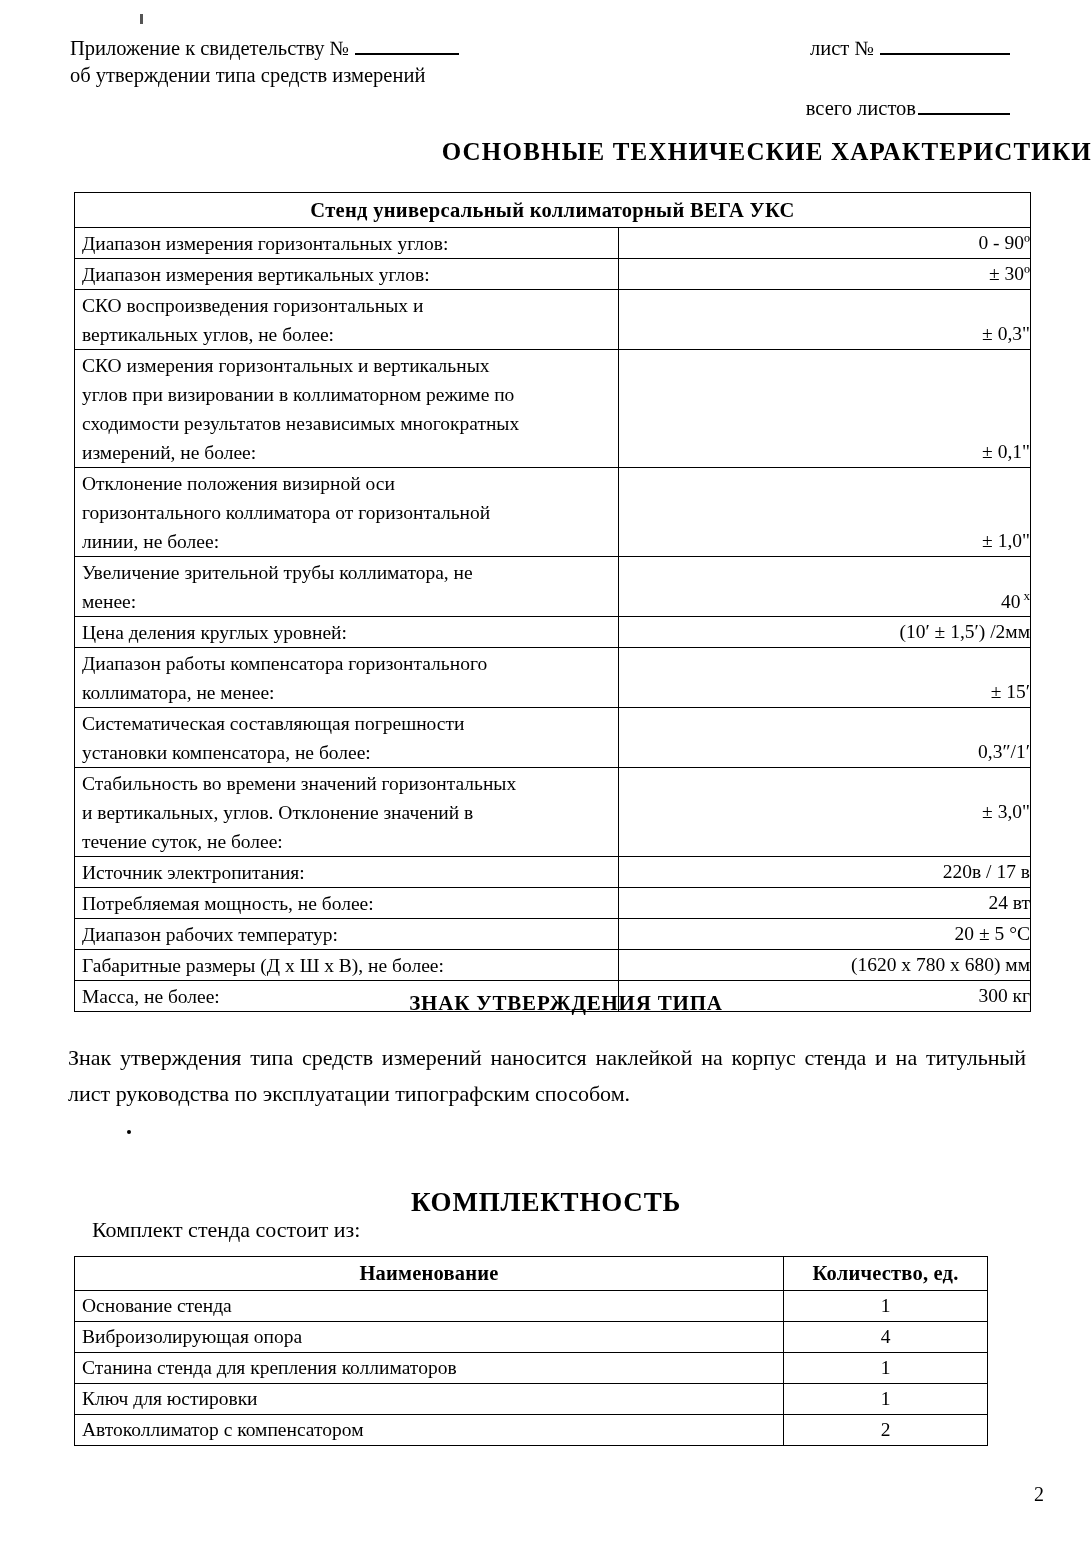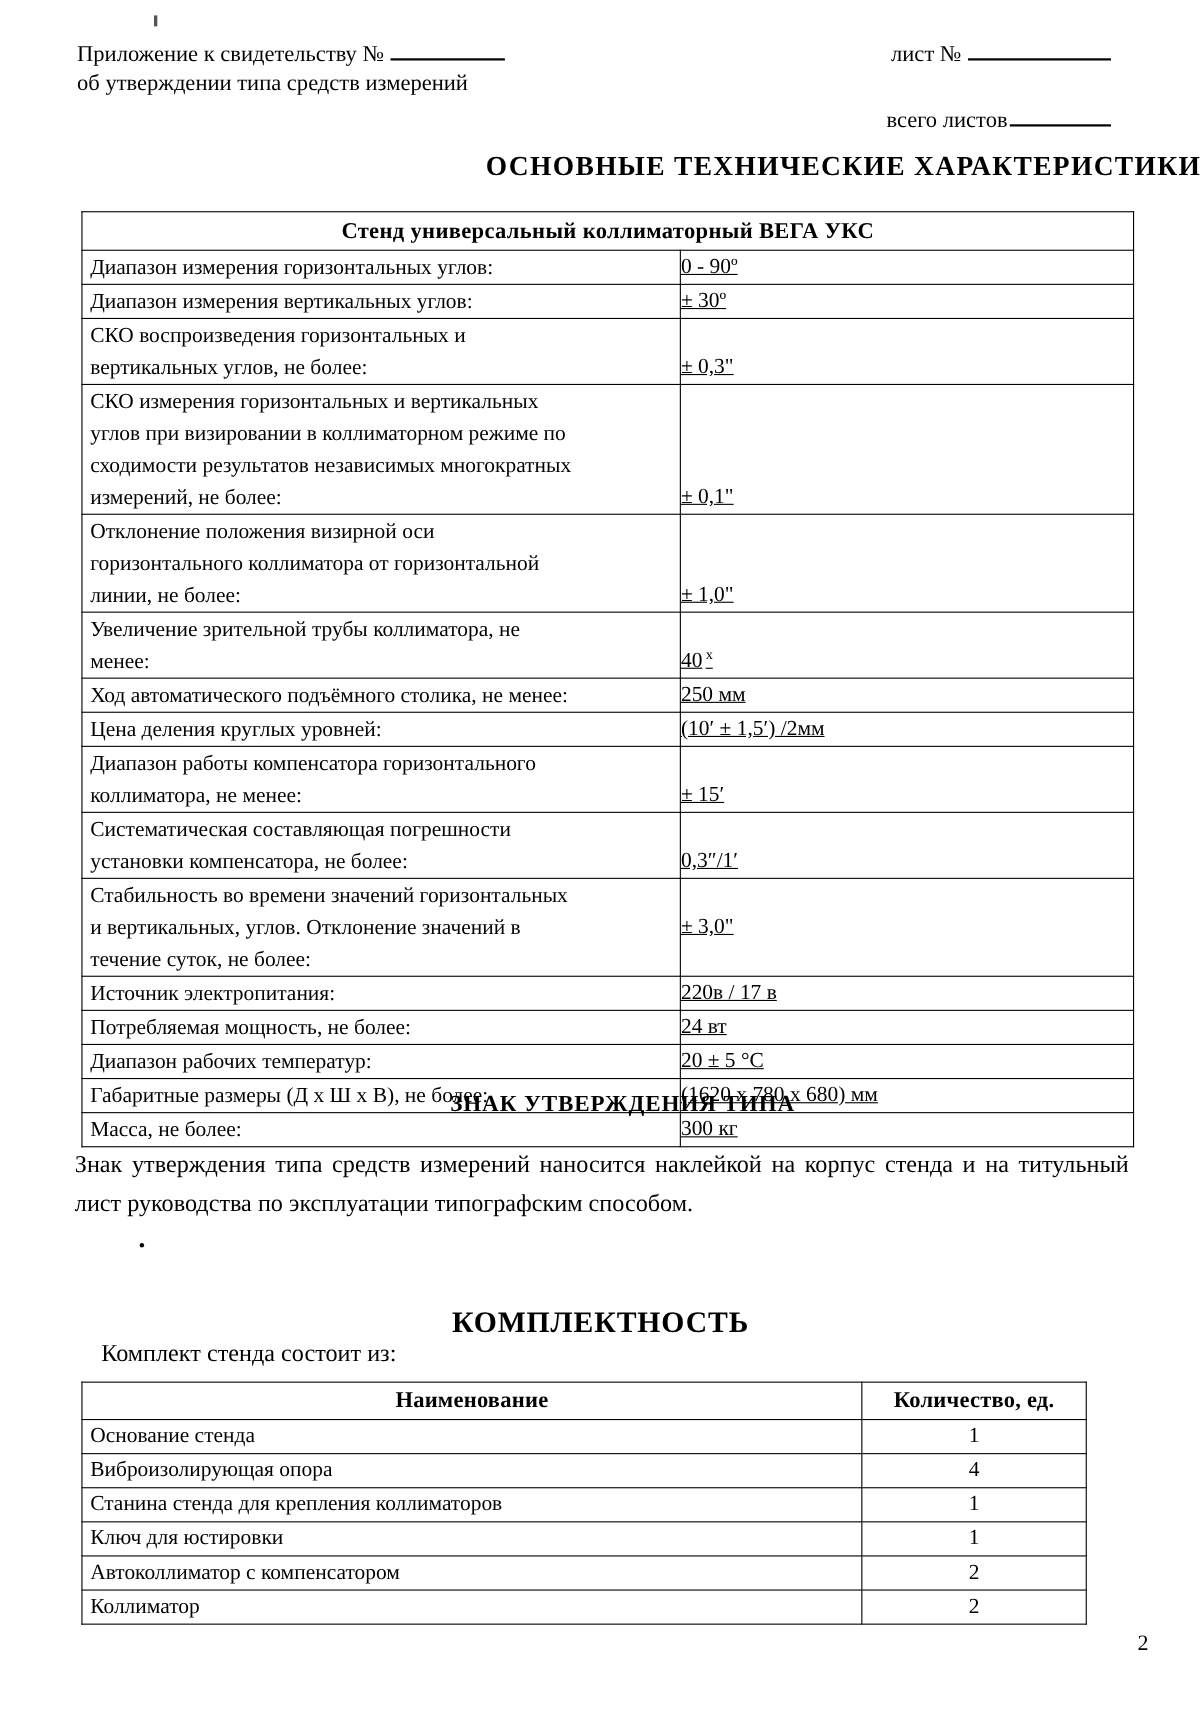--- a/index.html
+++ b/index.html
@@ -130,25 +130,24 @@
     line-height: 34px;
     letter-spacing: 0.3px;
     vertical-align: middle;
   }
   #specs-table td.param {
     text-align: left;
     padding: 1px 0 0 7px;
     line-height: 29px;
   }
   #specs-table td.value {
-    text-align: left;
+    text-align: right;
     vertical-align: bottom;
     padding: 0 0 1px 0;
     line-height: 29px;
-    text-decoration: underline;
   }
 
   .sup-x {
     font-size: 13px;
     vertical-align: super;
     margin-left: 3px;
   }
 
   
   #kit-table {
@@ -257,24 +256,20 @@
         </tr>
         <tr>
           <td class="param" style="height: 87px;">Отклонение положения визирной оси<br>горизонтального коллиматора от горизонтальной<br>линии, не более:</td>
           <td class="value" style="height: 87px;">± 1,0"</td>
         </tr>
         <tr>
           <td class="param" style="height: 58px;">Увеличение зрительной трубы коллиматора, не<br>менее:</td>
           <td class="value" style="height: 58px;">40<span class="sup-x">х</span></td>
         </tr>
         <tr>
-          <td class="param" style="height: 29px;">Ход автоматического подъёмного столика, не менее:</td>
-          <td class="value" style="height: 29px;">250 мм</td>
-        </tr>
-        <tr>
           <td class="param" style="height: 29px;">Цена деления круглых уровней:</td>
           <td class="value" style="height: 29px;">(10′ ± 1,5′) /2мм</td>
         </tr>
         <tr>
           <td class="param" style="height: 58px;">Диапазон работы компенсатора горизонтального<br>коллиматора, не менее:</td>
           <td class="value" style="height: 58px;">± 15′</td>
         </tr>
         <tr>
           <td class="param" style="height: 58px;">Систематическая составляющая погрешности<br>установки компенсатора, не более:</td>
           <td class="value" style="height: 58px;">0,3″/1′</td>
@@ -339,22 +334,18 @@
           <td class="k-qty">1</td>
         </tr>
         <tr>
           <td class="k-name">Ключ для юстировки</td>
           <td class="k-qty">1</td>
         </tr>
         <tr>
           <td class="k-name">Автоколлиматор с компенсатором</td>
           <td class="k-qty">2</td>
         </tr>
-        <tr>
-          <td class="k-name">Коллиматор</td>
-          <td class="k-qty">2</td>
-        </tr>
       </tbody>
   </table>
 
   <div id="page-number">2</div>
 
 </div>
 
 </body></html>

